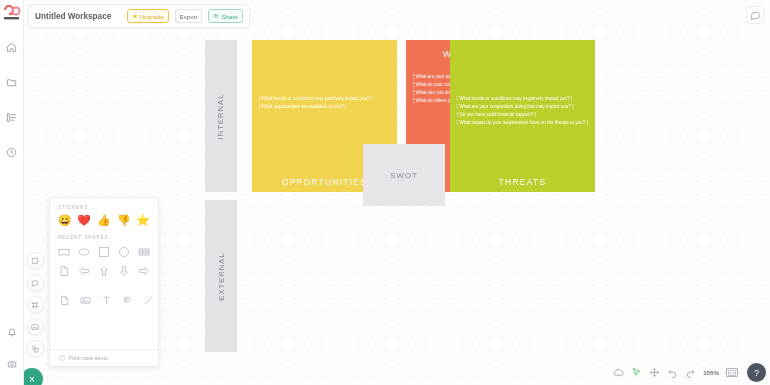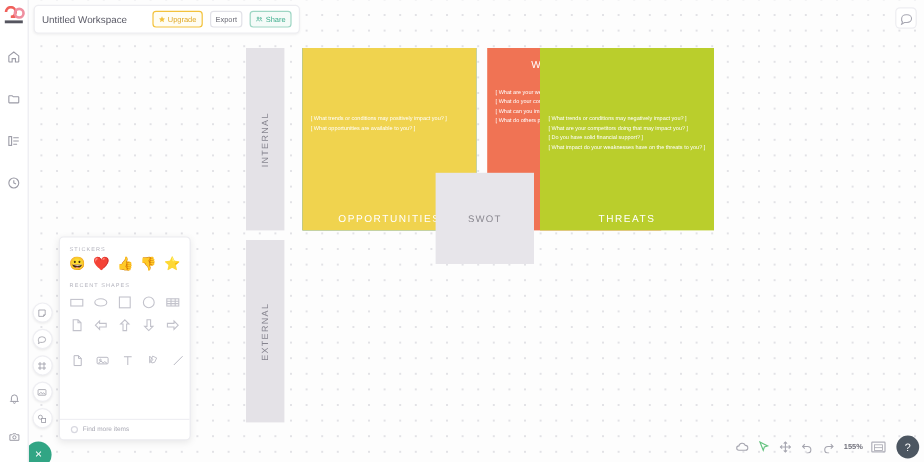--- a/index.html
+++ b/index.html
@@ -39,21 +39,21 @@
     display:flex; align-items:center; justify-content:center; color:#9b9ba6; }
 
   
   #topbar {
     position: absolute; left: 28px; top: 4px; height: 24px; width: 222px;
     background: #ffffff; border: 1px solid #ededf1; border-radius: 4px;
     display: flex; align-items: center; padding: 0 6px; gap: 6px;
     box-shadow: 0 1px 2px rgba(0,0,0,.05);
     z-index: 30;
   }
-  #wsTitle { font-size: 8.2px; color: #5c5c68; white-space: nowrap; flex: 1 1 auto; }
+  #wsTitle { font-size: 8.2px; color: #5c5c68; white-space: nowrap; flex: 1 1 auto; font-weight: bold; }
   .tb-btn {
     height: 14px; border-radius: 3px; display: flex; align-items: center;
     gap: 2px; padding: 0 4px; font-size: 6.2px; white-space: nowrap;
     border: 1px solid transparent;
   }
   .tb-upgrade { border-color: #f3c23c; color: #e0a826; background: #fffdf3; }
   .tb-export  { border-color: #e2e2e8; color: #6d6d78; background: #fff; }
   .tb-share   { border-color: #9ed6c4; color: #3fae8e; background: #f4fbf8; }
   .tb-btn svg { display: block; }
 
@@ -87,21 +87,21 @@
   .q-title {
     text-align: center; color: #ffffff; font-size: 8.4px;
     letter-spacing: 1.3px; font-weight: 400;
   }
   .q-title.bottom { position: absolute; left: 0; right: 0; bottom: 5px; }
   .q-body { margin-top: 14px; }
   .q-body.low { margin-top: 46px; }
   .q-body p { color: #ffffff; font-size: 4.6px; line-height: 1.75; }
 
   #swotCenter {
-    position: absolute; left: 158px; top: 104px; width: 82px; height: 76px;
+    position: absolute; left: 158px; top: 104px; width: 82px; height: 62px;
     background: #e7e5ea; display: flex; align-items: center; justify-content: center;
     color: #89878f; font-size: 8px; letter-spacing: 1px;
   }
 
   
   #panel {
     position: absolute; left: 49px; top: 197px; width: 110px; height: 170px;
     background: #ffffff; border: 1px solid #ececf0; border-radius: 4px;
     box-shadow: 0 2px 6px rgba(0,0,0,.08); z-index: 35; padding: 7px 8px 0 8px;
   }

